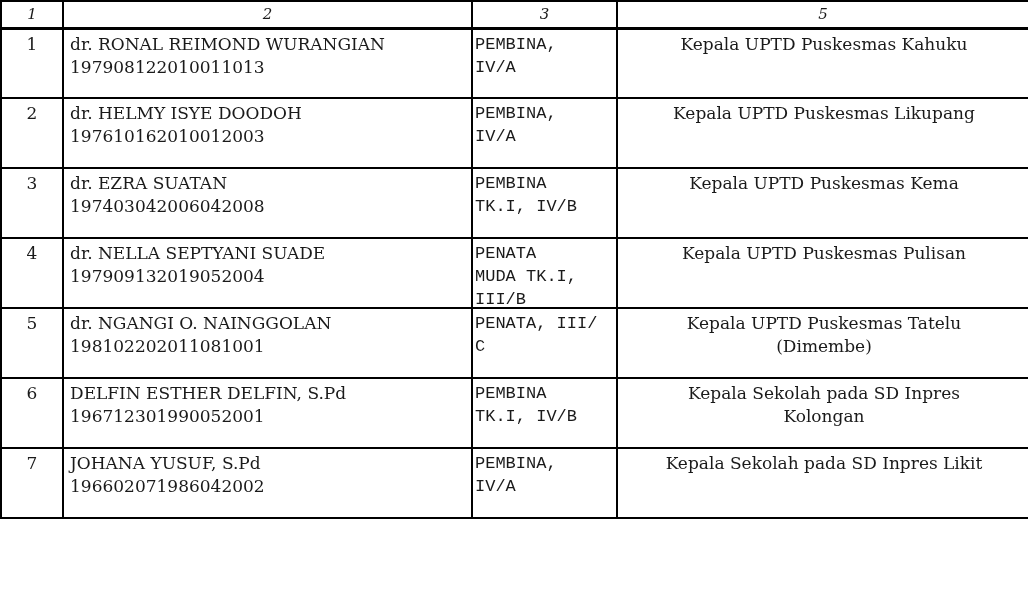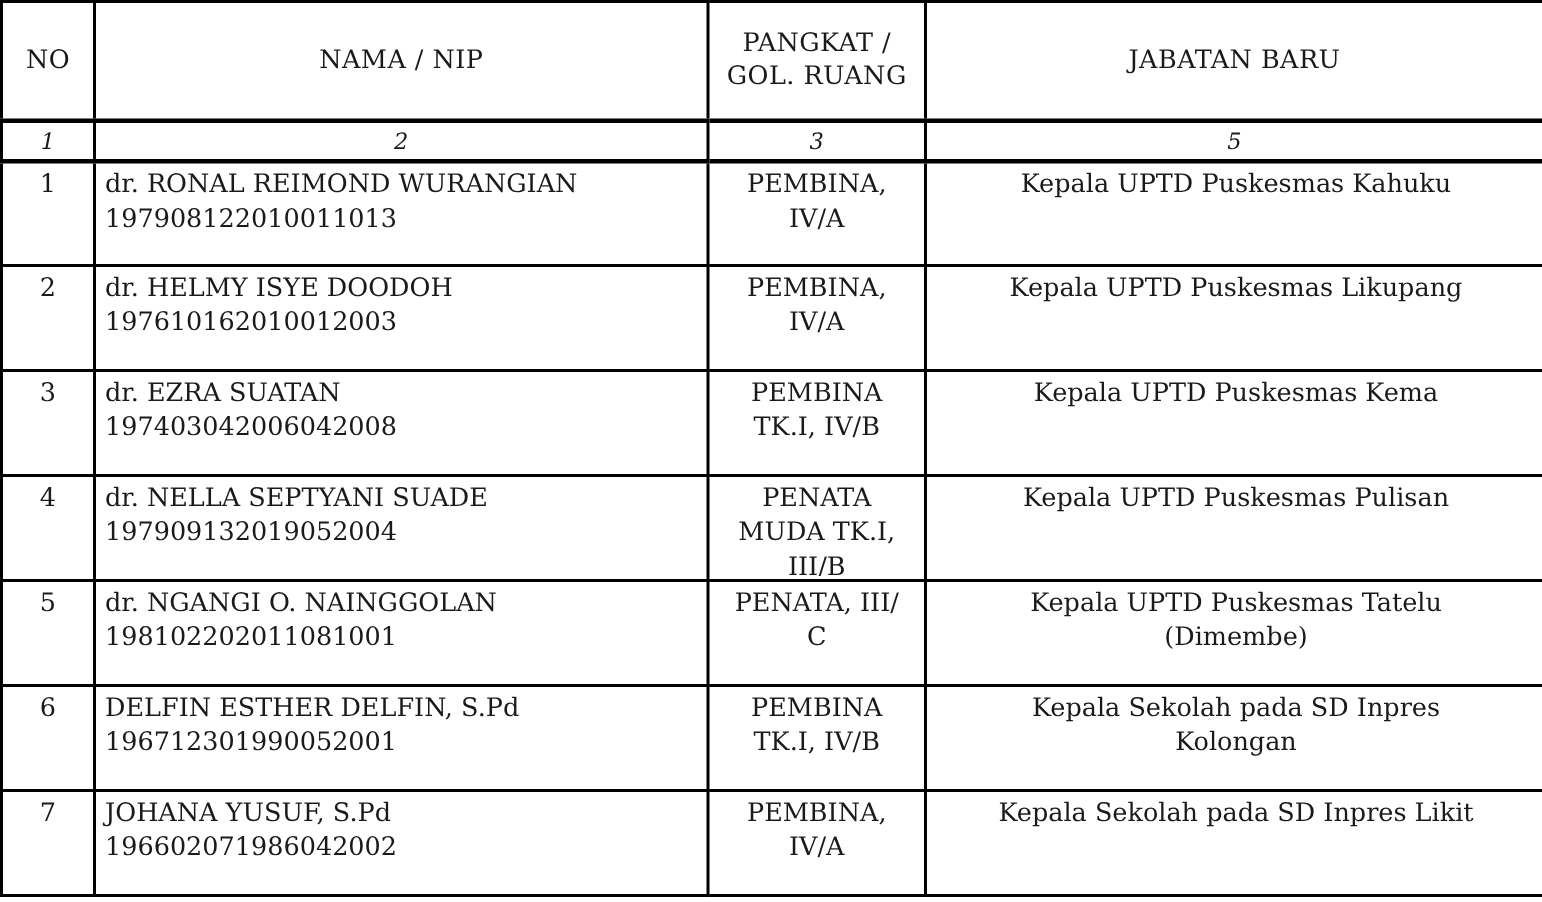--- a/index.html
+++ b/index.html
@@ -61,44 +61,37 @@
   .clip {
     height: 63px;
     overflow: hidden;
     padding-top: 3px;
     box-sizing: content-box;
     font-size: 17px;
     line-height: 23px;
   }
   td.no .clip      { text-align: center; }
   td.nama .clip    { padding-left: 6px;  padding-right: 22px; }
-  td.pangkat .clip { text-align: center; padding-left: 2px; padding-right: 2px; }
+  td.pangkat .clip { text-align: left; padding-left: 2px; padding-right: 2px; font-family: Liberation Mono, monospace; }
   td.jabatan .clip { padding-left: 6px;  padding-right: 4px; }
 
   .pre { white-space: pre-line; text-align: center; }
 </style>
 </head>
 <body>
 
 <div class="doc">
   <table class="mut">
     <colgroup>
       <col class="c-no">
         <col class="c-nama">
         <col class="c-pangkat">
         <col class="c-jabatan">
     </colgroup>
     <thead>
-      <tr class="hdr">
-        <th>NO</th>
-        <th>NAMA / NIP</th>
-        <th class="pre">PANGKAT /
-GOL. RUANG</th>
-        <th>JABATAN BARU</th>
-      </tr>
       <tr class="numrow">
         <td>1</td>
         <td>2</td>
         <td>3</td>
         <td>5</td>
       </tr>
     </thead>
     <tbody>
       <tr class="datarow">
         <td class="no">

